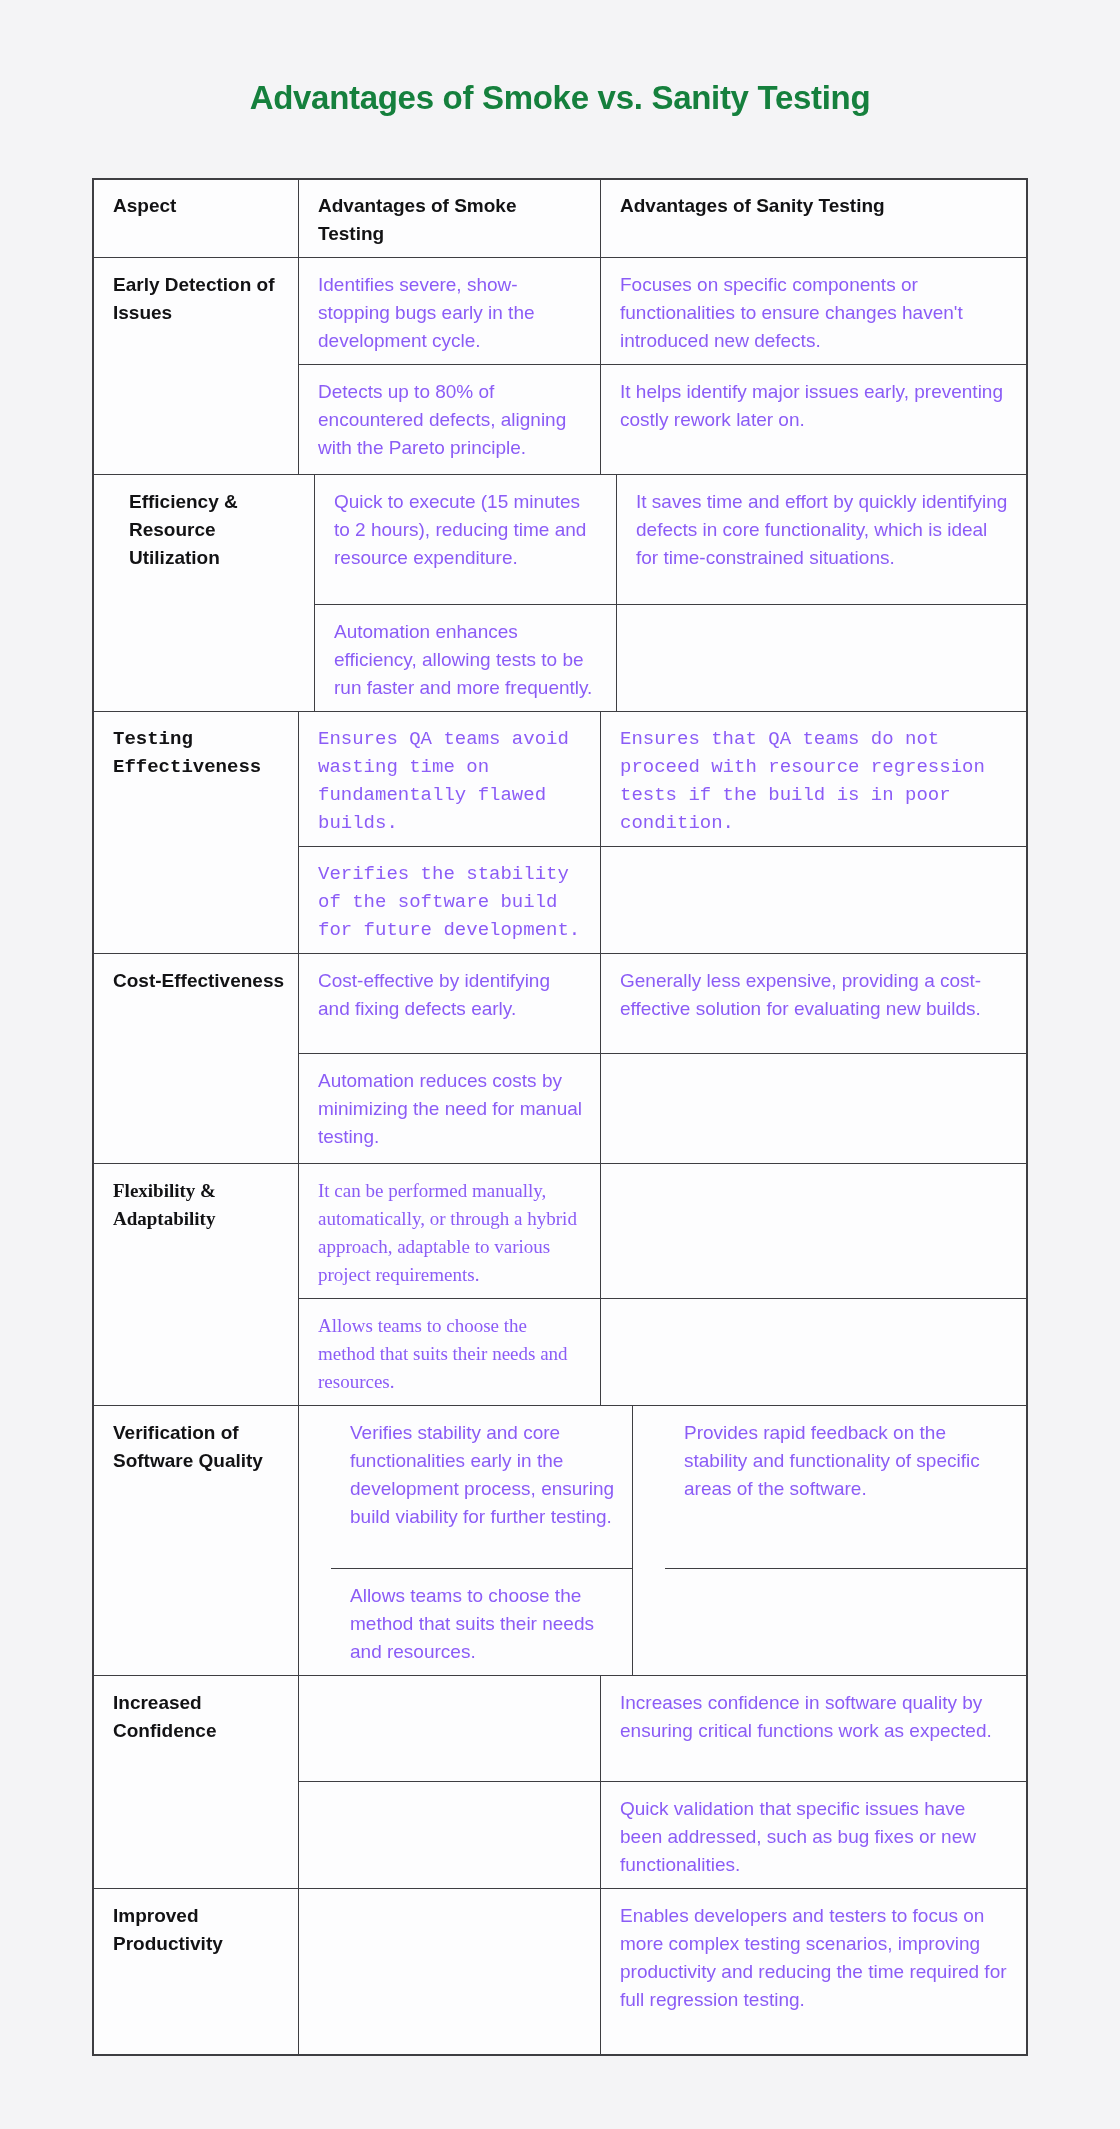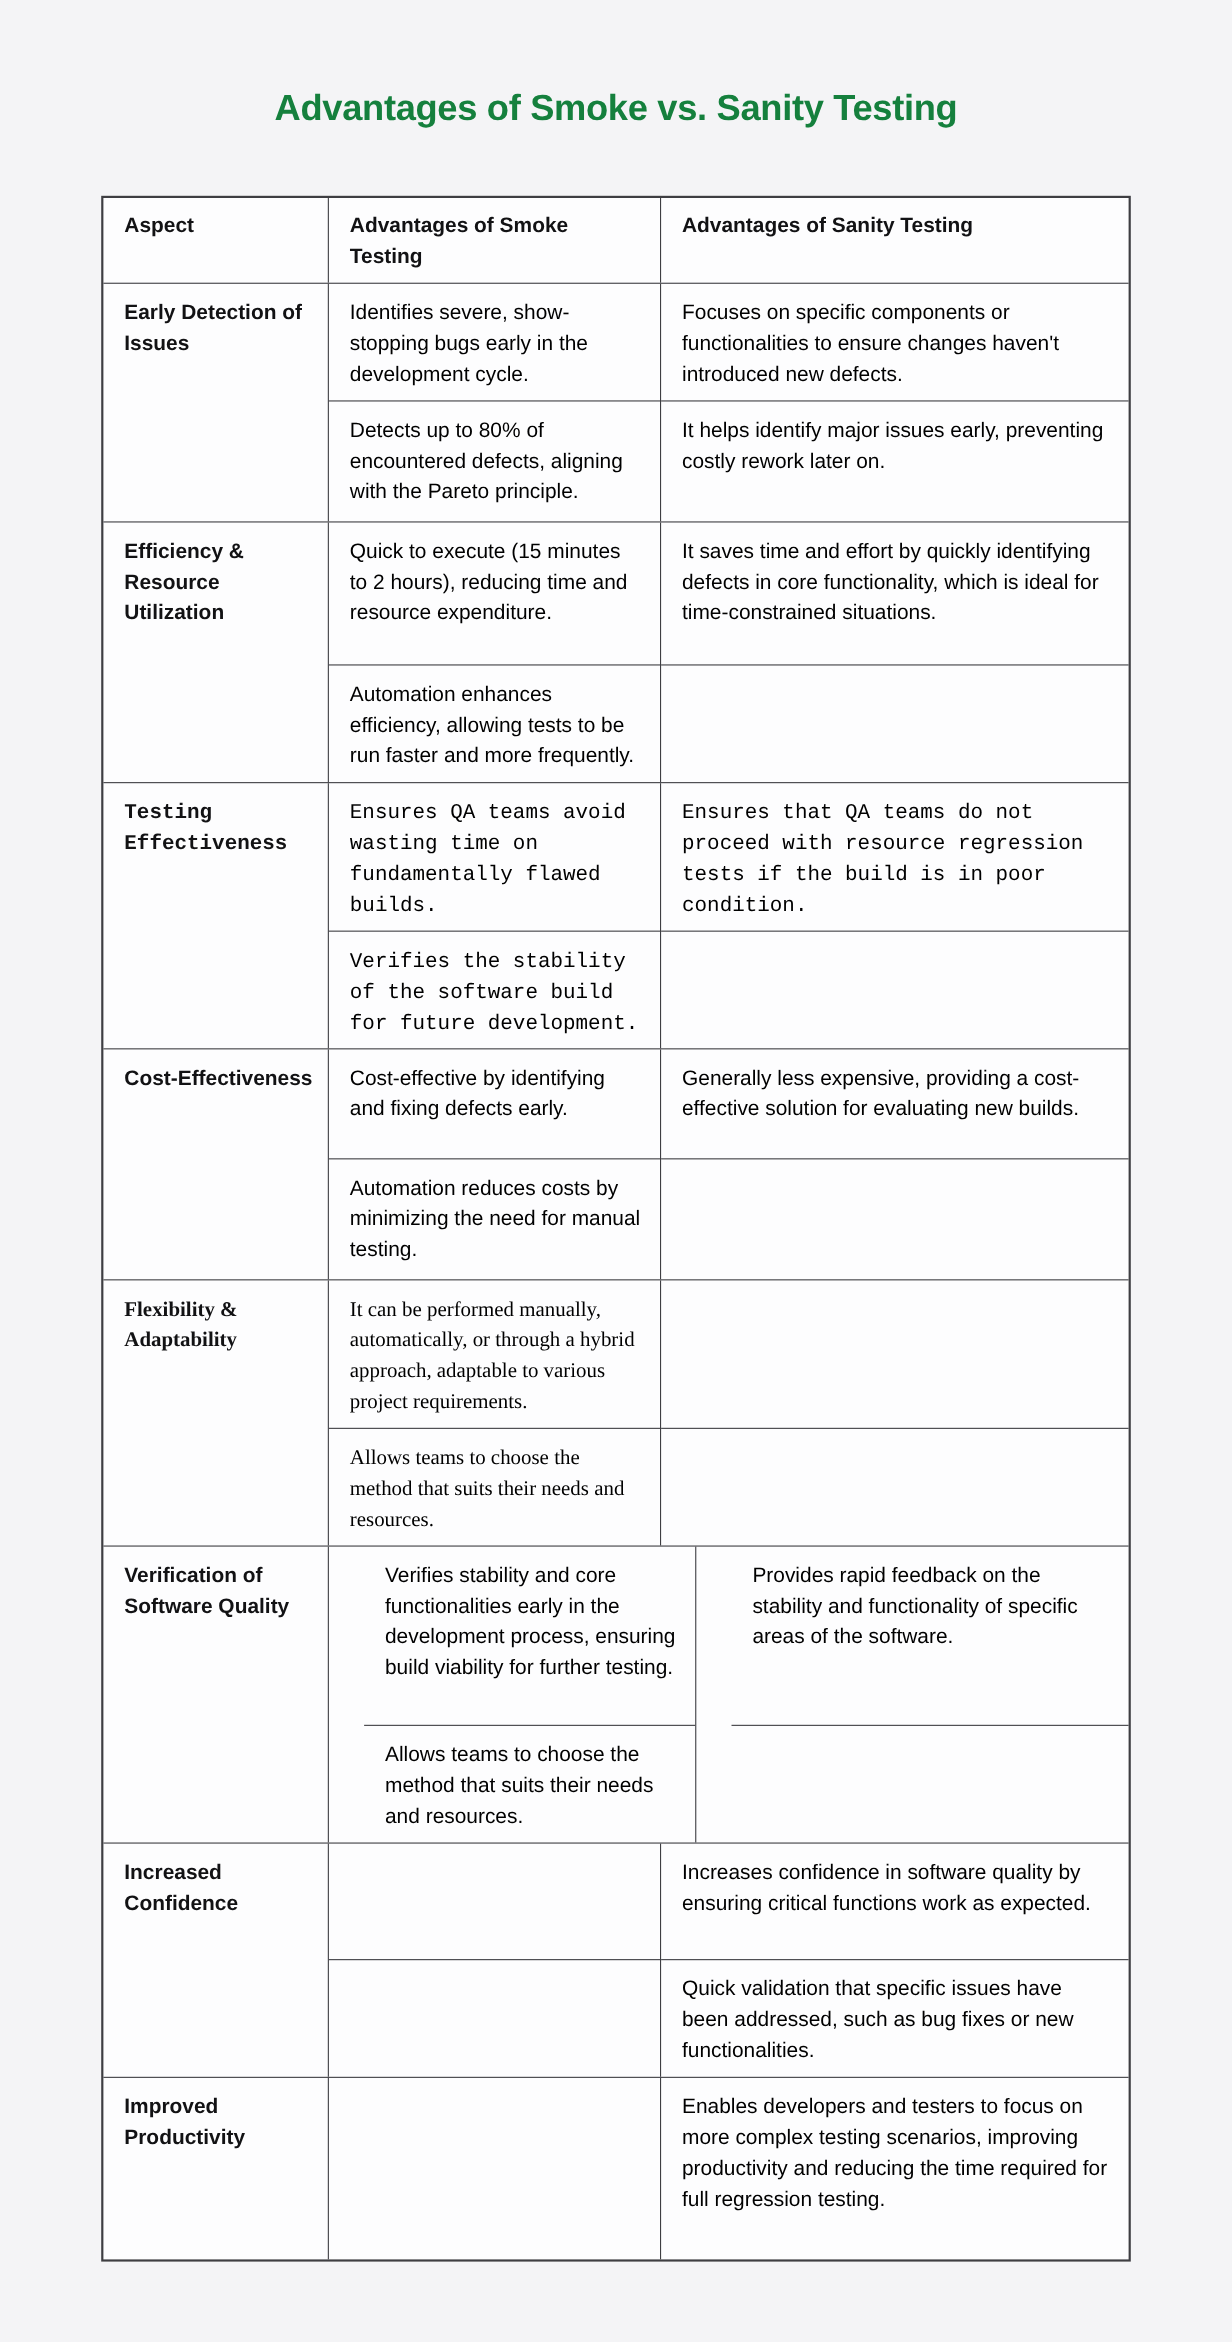--- a/index.html
+++ b/index.html
@@ -27,21 +27,21 @@
     background: #fdfdfe;
     border: 2px solid #3e3e42;
   }
   .trow { display: flex; }
   .trow + .trow { border-top: 1.5px solid #3e3e42; }
 
   .cell, .sub {
     padding: 13px 16px 9px 19px;
     font-size: 19px;
     line-height: 28px;
-    color: #000000;
+    color: #8b5cf6;
   }
   .aspect {
     width: 205px;
     flex: 0 0 205px;
     border-right: 1.5px solid #3e3e42;
     font-weight: 700;
     color: #121214;
     padding-right: 8px;
   }
   .col {
@@ -55,21 +55,21 @@
   .col .sub:last-child { flex: 1 1 auto; }
 
   .header { min-height: 49px; }
   .header .cell { font-weight: 700; color: #121214; padding-top: 12px; }
   .header .smoke-col, .header .sanity-col {
     display: block;
   }
 
   
   .r1 { min-height: 217px; } .r1 .s1 { min-height: 105px; }
-  .r2 { min-height: 237px; } .r2 .s1 { min-height: 129px; }
+  .r2 { min-height: 237px; padding-left: 16px; } .r2 .s1 { min-height: 129px; }
   .r3 { min-height: 241px; font-family: Liberation Mono, monospace; } .r3 .s1 { min-height: 131px; }
   .r4 { min-height: 210px; } .r4 .s1 { min-height: 99px;  }
   .r5 { min-height: 242px; font-family: Liberation Serif, serif; } .r5 .s1 { min-height: 134px; }
   .r6 { min-height: 270px; gap: 32px; } .r6 .s1 { min-height: 162px; }
   .r7 { min-height: 211px; } .r7 .s1 { min-height: 105px; }
   .r8 { min-height: 166px; }
 </style>
 </head>
 <body>
 

